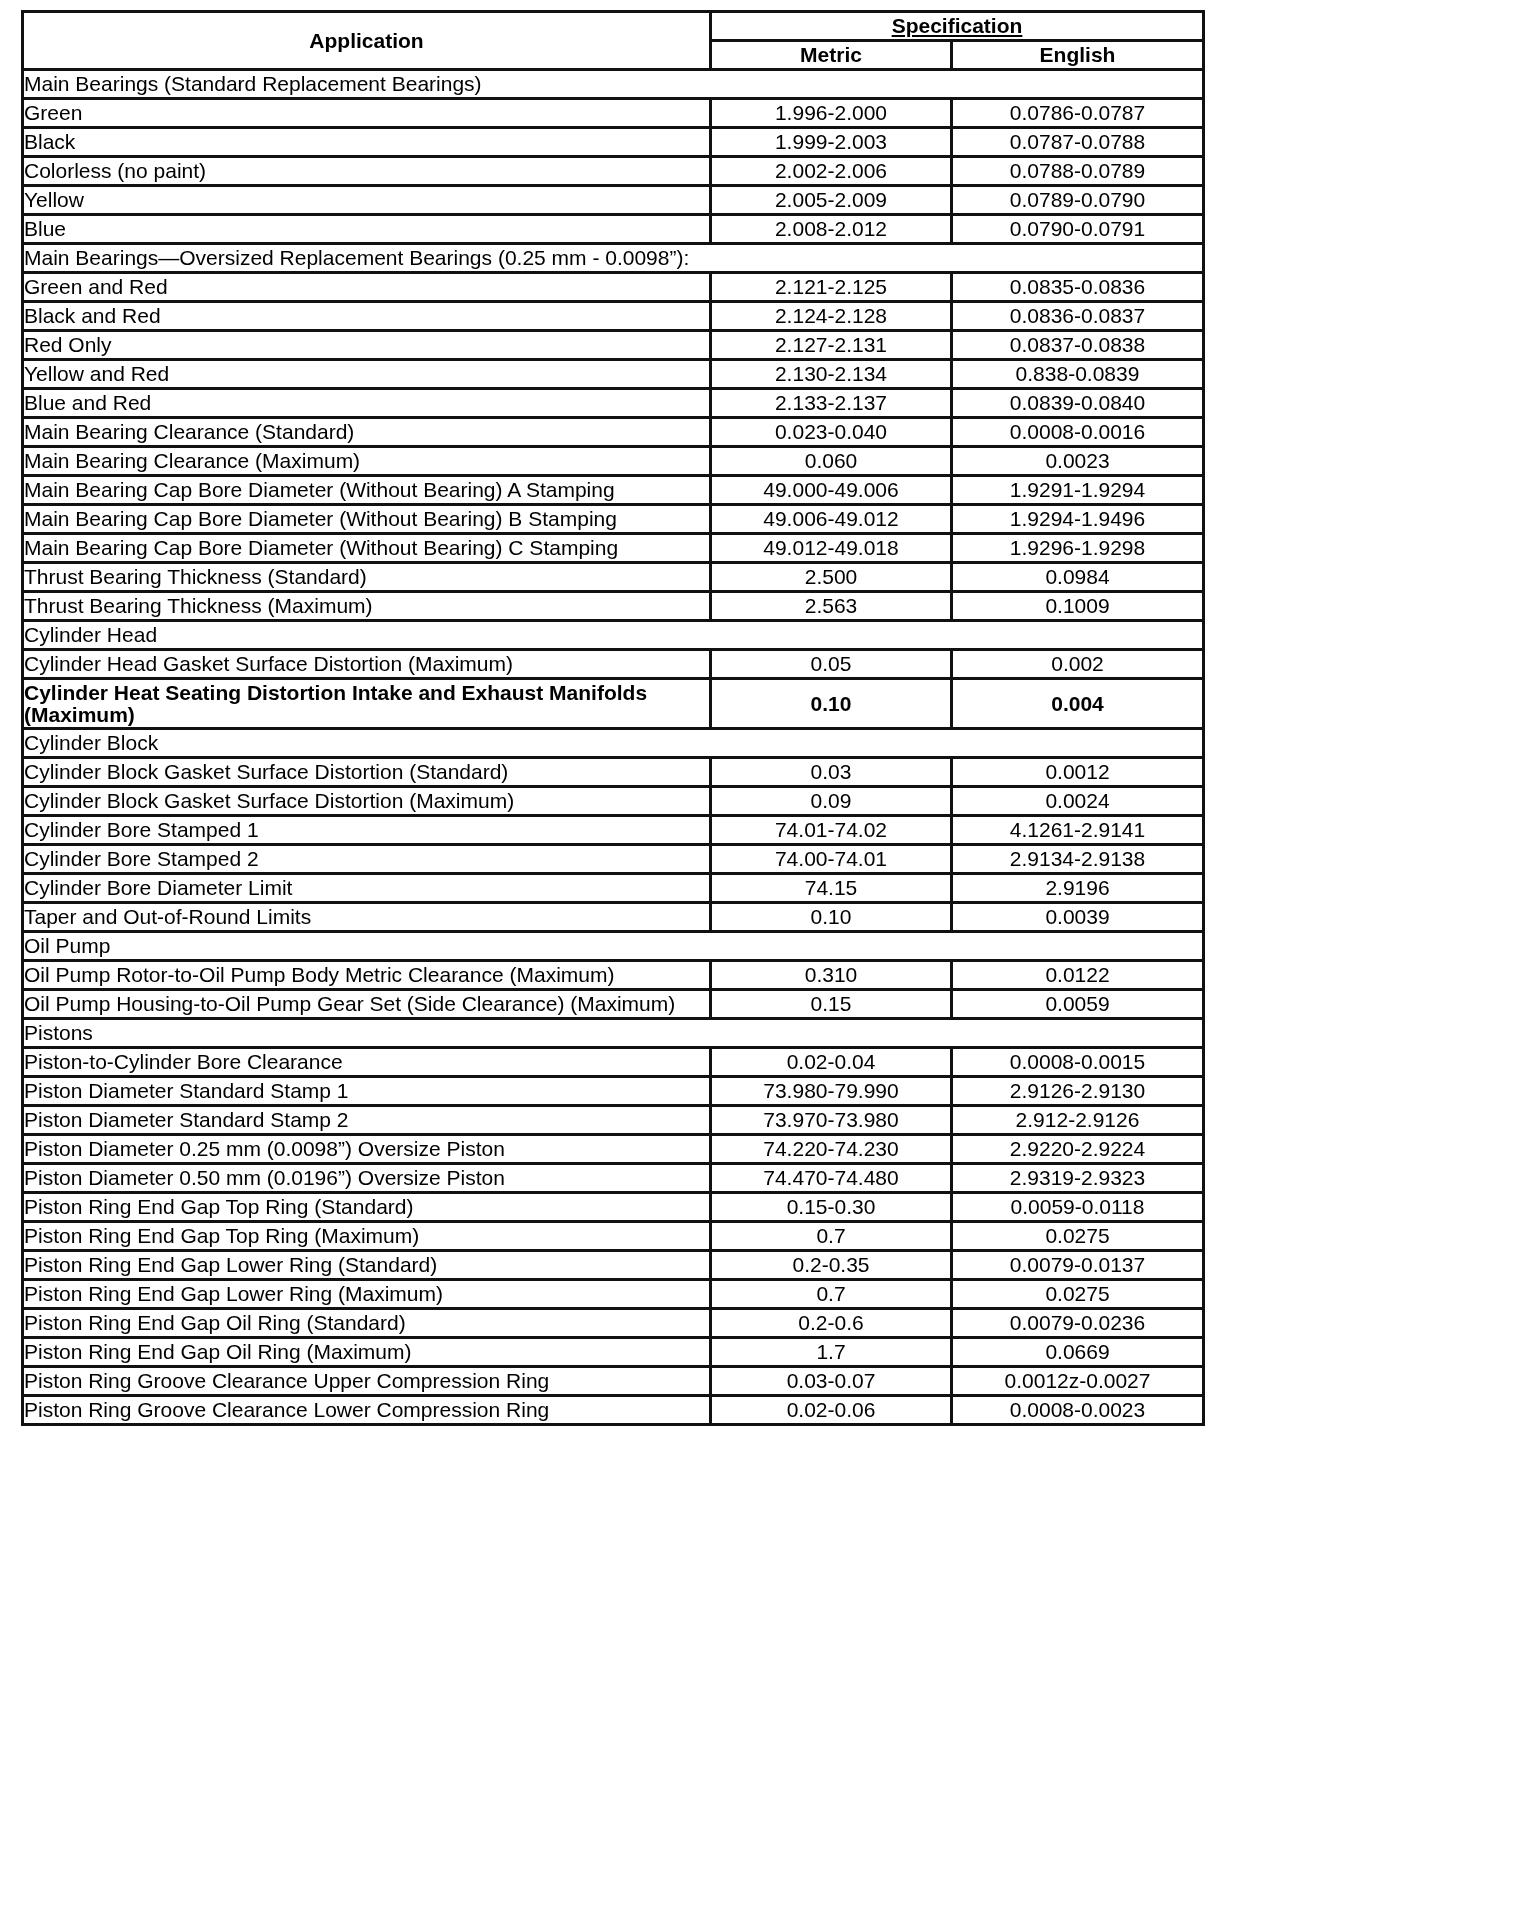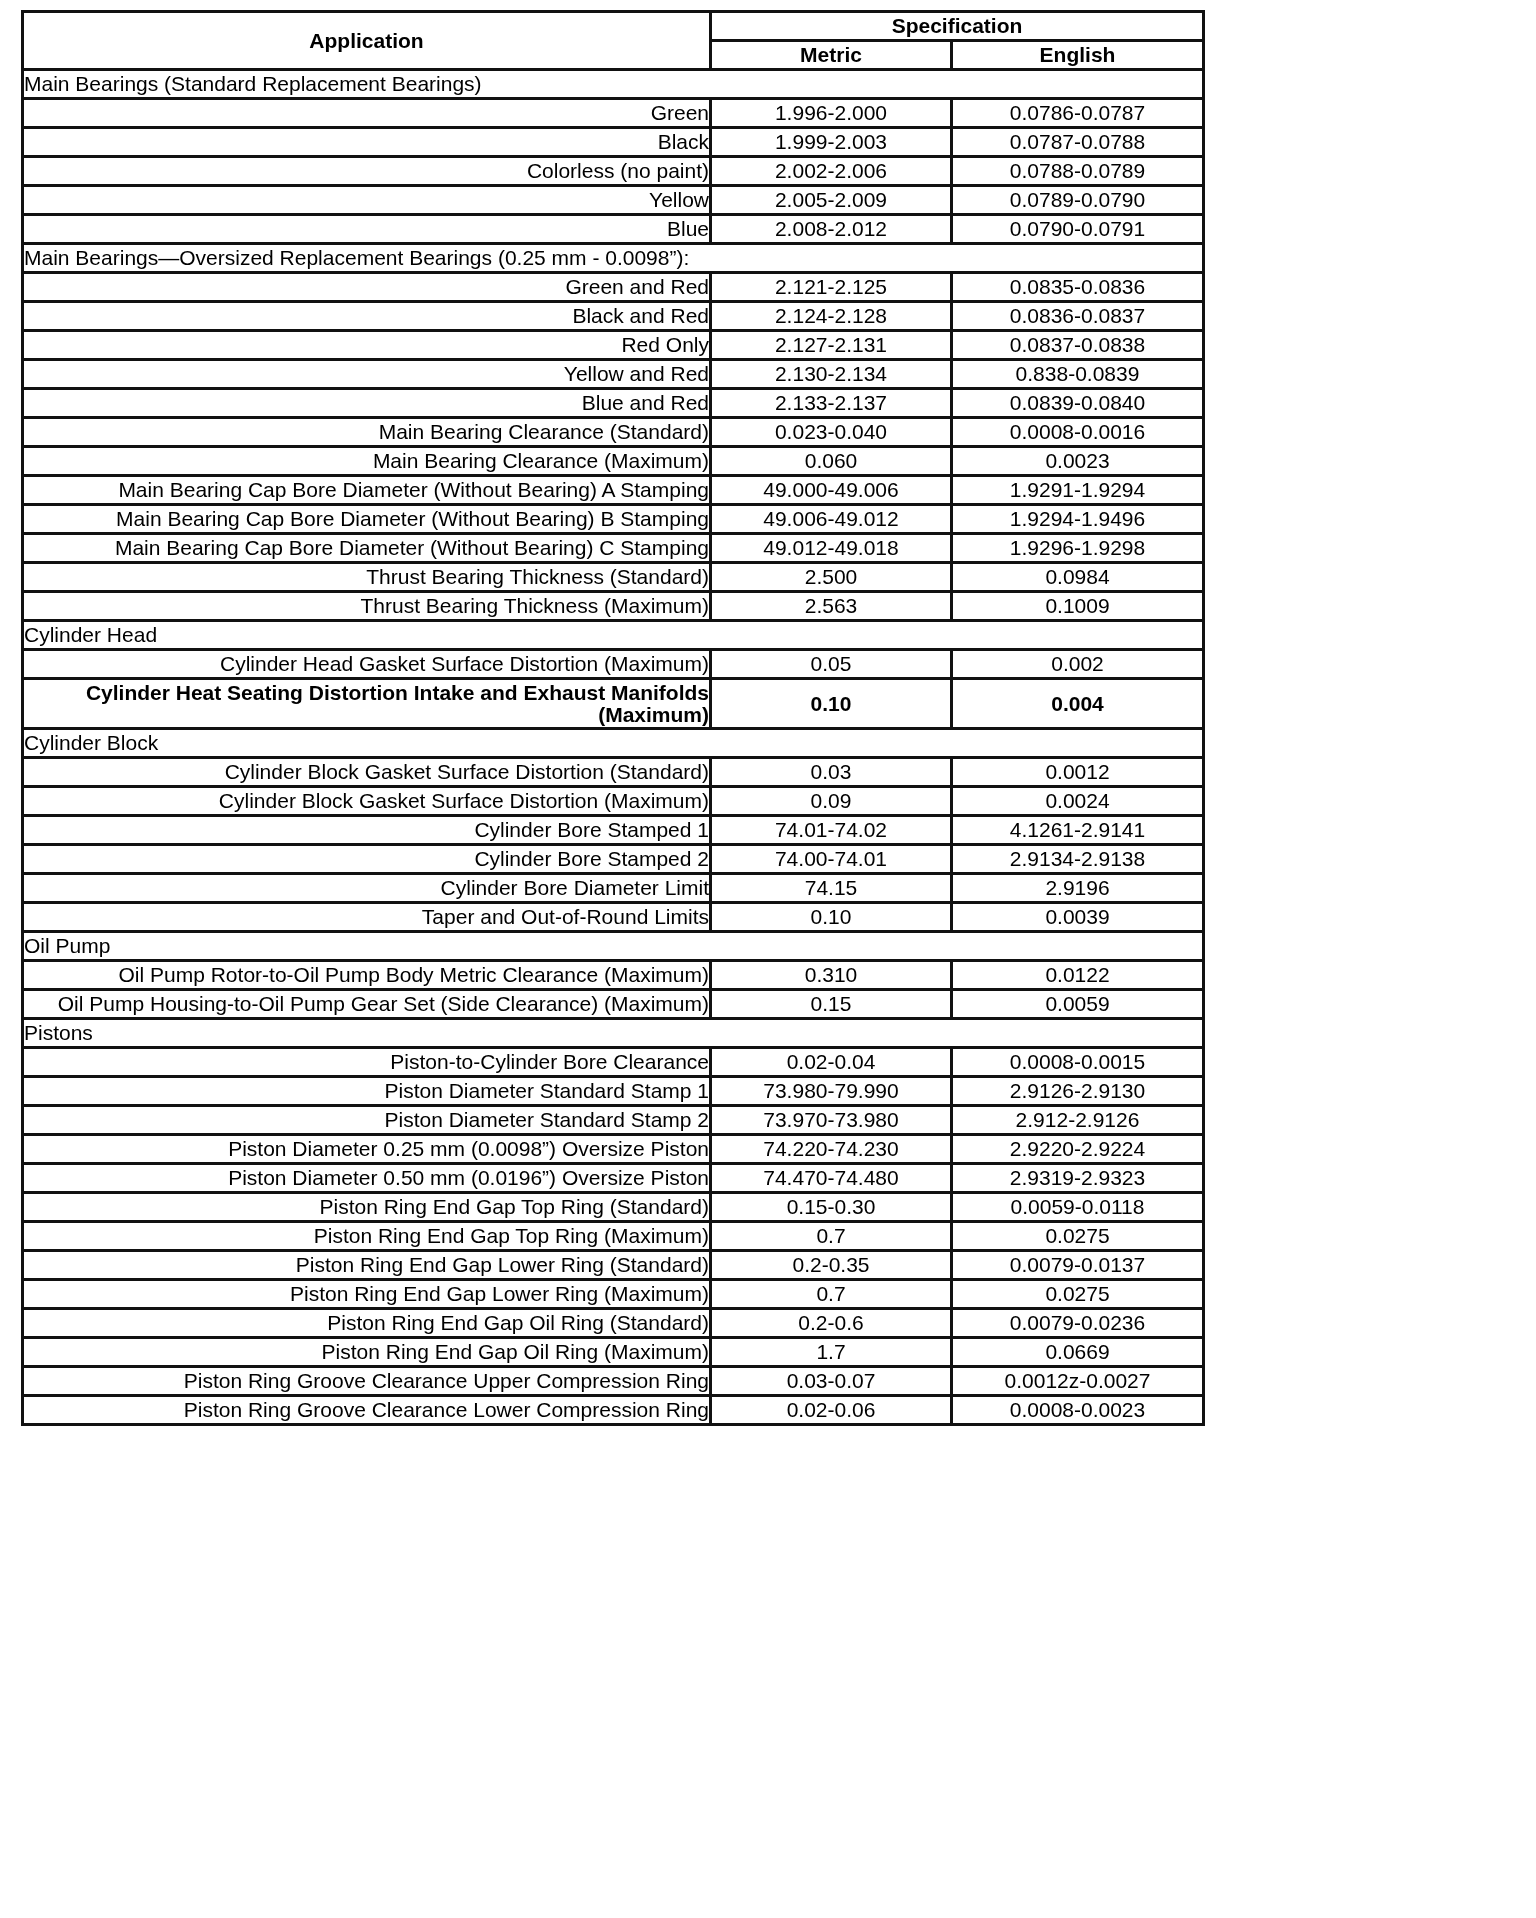--- a/index.html
+++ b/index.html
@@ -17,24 +17,24 @@
   table.spec col.c-eng { width: 252px; }
   table.spec td, table.spec th {
     border: 3px solid #111;
     padding: 0;
     height: 26px;
     line-height: 24px;
     vertical-align: middle;
   }
   table.spec th { font-weight: bold; text-align: center; font-size: 21px; }
   th.hdr-app { vertical-align: bottom; padding-bottom: 2px; }
-  th.hdr-spec { height: 26px; }
+  th.hdr-spec { height: 26px; text-decoration: underline; }
   th.hdr-sub { height: 26px; }
   td.section { padding-left: 14px; text-align: left; margin-top: 48px; }
-  td.item { padding-left: 34px; text-align: right; }
+  td.item { padding-left: 34px; text-align: left; }
   td.val { text-align: center; }
   tr.tall td { height: 47px; line-height: 22px; font-weight: bold; }
 </style>
 </head>
 <body>
 
 <table class="spec">
   <colgroup>
     <col class="c-app">
       <col class="c-met">

